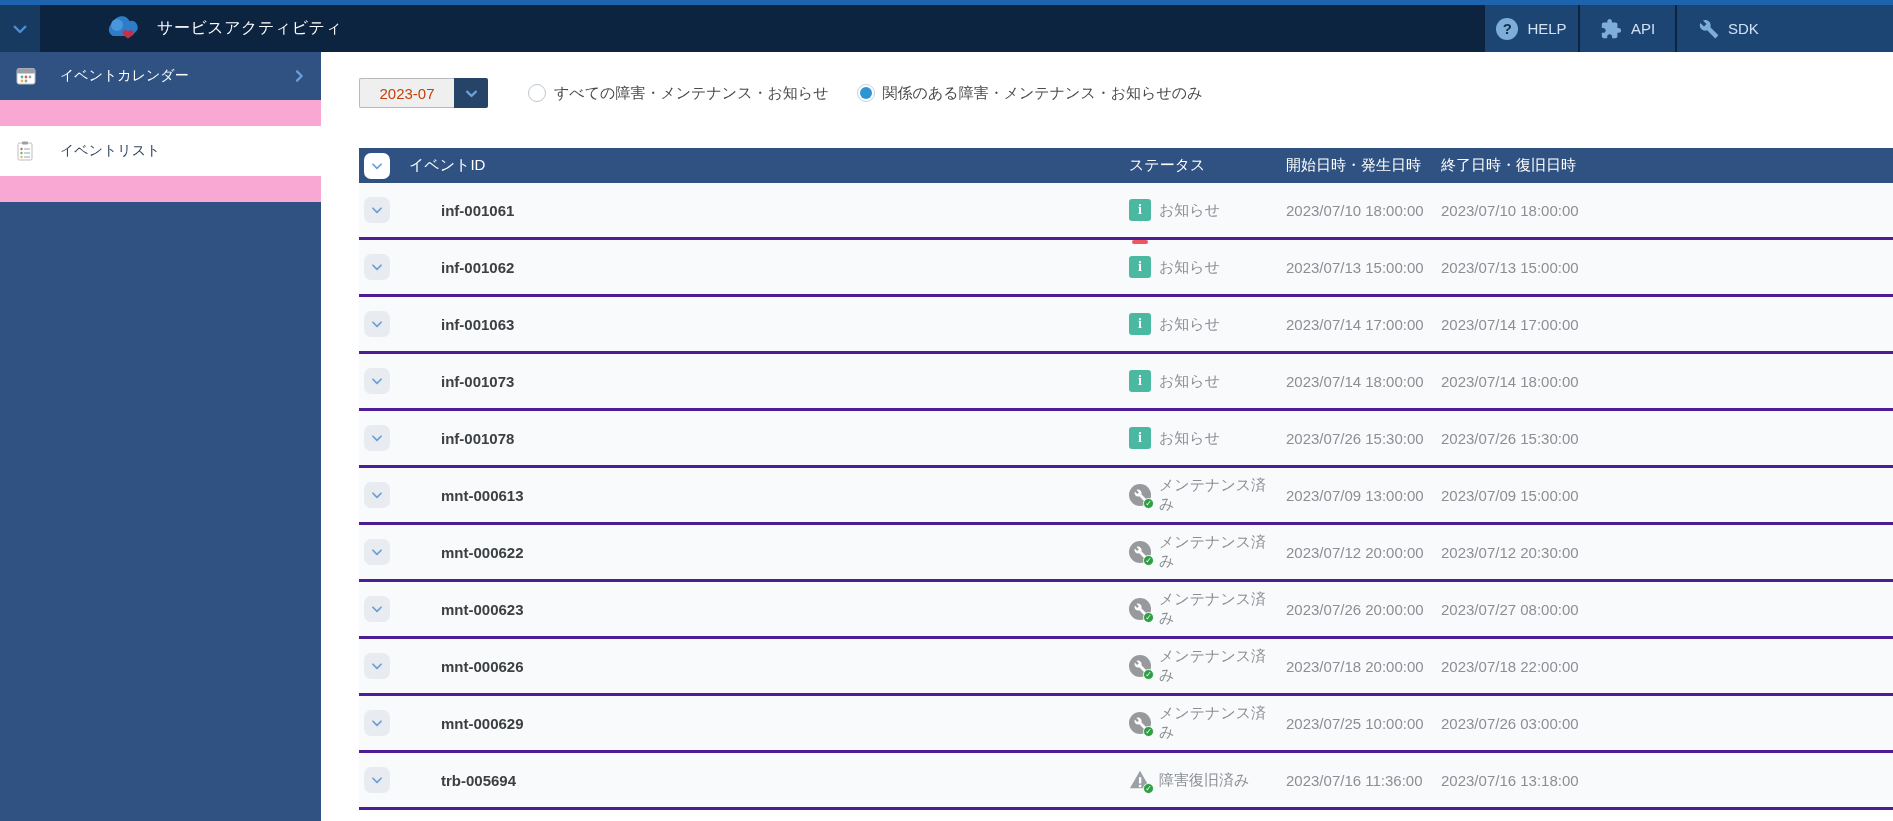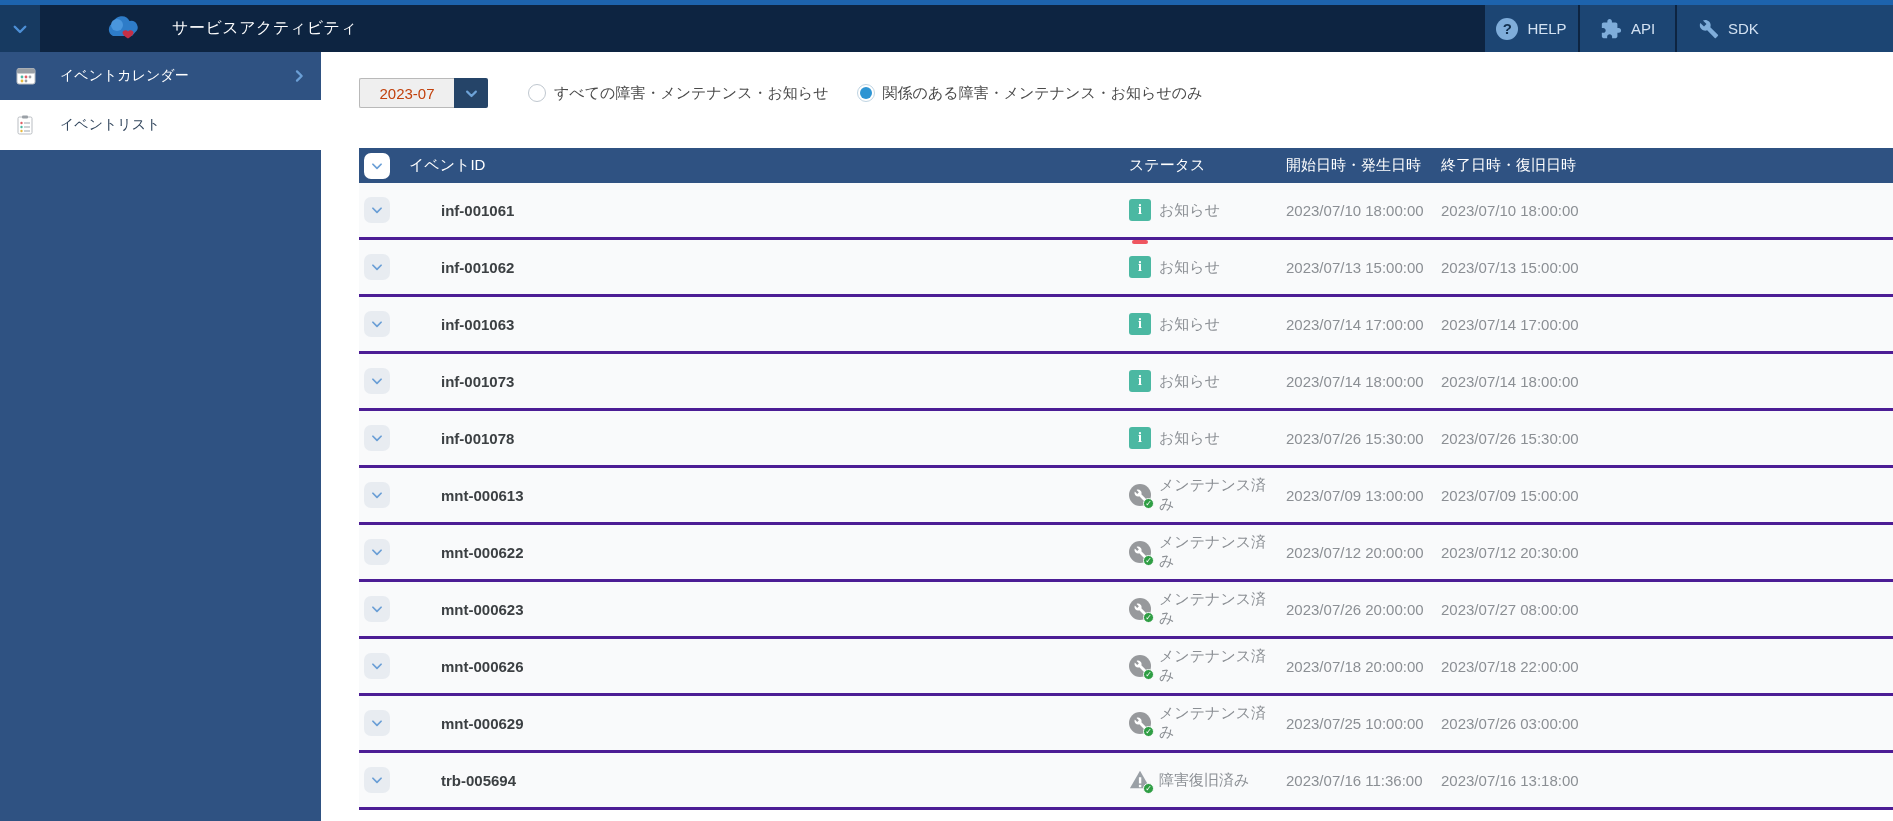--- a/index.html
+++ b/index.html
@@ -4,34 +4,34 @@
 <style>
   * { margin:0; padding:0; box-sizing:border-box; }
   html,body { width:1893px; height:821px; overflow:hidden;
     font-family:"Liberation Sans","DejaVu Sans",sans-serif; background:#fff; }
 
   
   .topstrip { height:5px; background:#1d63ad; }
   .topbar { height:47px; background:#0d2441; display:flex; align-items:stretch; }
   .collapse-block { width:40px; background:#173a61; display:flex; align-items:center; justify-content:center; }
   .collapse-block svg { stroke:#4d8fd6; }
-  .brand { display:flex; align-items:center; margin-left:64px; gap:30px; }
+  .brand { display:flex; align-items:center; margin-left:64px; gap:15px; }
   .app-title { color:#ffffff; font-size:16px; letter-spacing:.5px; }
   .topnav { margin-left:auto; display:flex; align-items:stretch; }
   .topnav .navbtn { background:#1c4573; display:flex; align-items:center; justify-content:center;
     gap:9px; color:#d2e1f2; font-size:15px; cursor:pointer; }
   .navbtn.help { width:93px; }
   .navbtn.api { width:95px; margin-left:2px; }
   .navbtn.sdk { width:216px; margin-left:2px; justify-content:flex-start; padding-left:22px; }
   .qcircle { width:22px; height:22px; border-radius:50%; background:#7fadda; color:#12304f;
     font-weight:bold; font-size:15px; display:flex; align-items:center; justify-content:center; }
 
   
   .frame { display:flex; height:769px; }
-  .sidebar { width:330px; display:flex; flex-direction:column; background:#f9a8d4; }
+  .sidebar { width:330px; display:flex; flex-direction:column; background:#f9a8d4;gap:26px; }
   .side-item { height:48px; display:flex; align-items:center; padding:0 14px 0 16px; font-size:14px; cursor:pointer; }
   .side-item.active { background:#2f5282; color:#ffffff; }
   .side-item.plain { height:50px; background:#ffffff; color:#33475e; }
   .side-item .s-icon { width:22px; display:flex; margin-right:22px; }
   .side-item .chev { margin-left:auto; display:flex; }
   .side-fill { flex:1; background:#2f5282; }
 
   .main { flex:1; background:#fff; }
 
   

